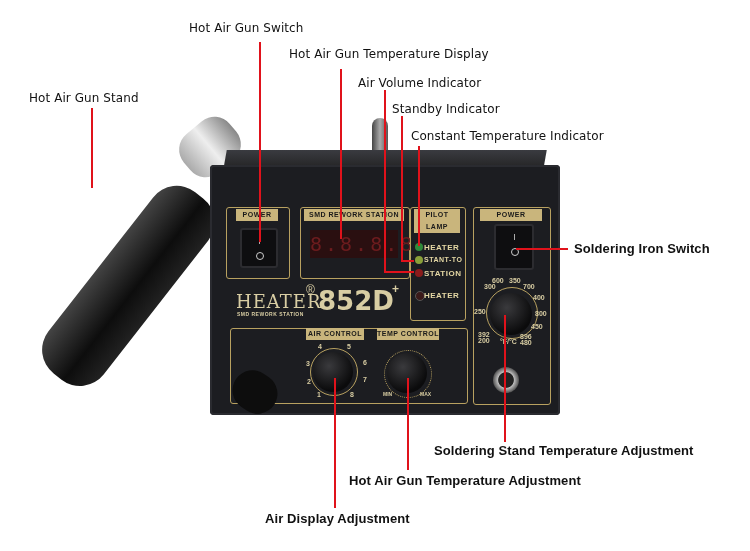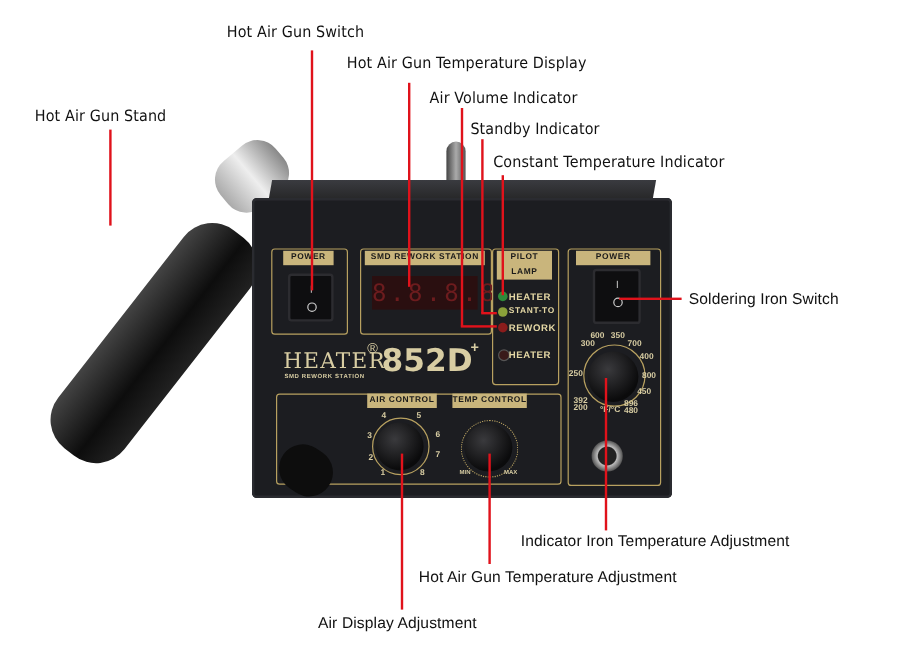--- a/index.html
+++ b/index.html
@@ -1,17 +1,17 @@
 <!DOCTYPE html>
 <html><head>
 <meta charset="utf-8">
 <style>
   html, body { margin:0; padding:0; background:#ffffff; }
   body { width:750px; height:551px; position:relative; overflow:hidden; font-family:"Liberation Sans", sans-serif; }
-  .lbl { position:absolute; font-size:13px; color:#111; white-space:nowrap; font-weight:normal; letter-spacing:0.1px; }
+  .lbl { position:absolute; font-size:13px; color:#111; white-space:nowrap; font-weight:bold; letter-spacing:0.1px; }
   .lbl.top { font-family:"DejaVu Sans", sans-serif; font-weight:normal; font-size:13px; transform:scaleX(0.92); transform-origin:left; }
   .line { position:absolute; background:#e0121b; }
   .device { position:absolute; left:210px; top:165px; width:350px; height:250px; background:#1c1d21; border-radius:4px; box-shadow: inset 0 0 0 2px #2a2b30; }
   .device-top { position:absolute; left:225px; top:150px; width:320px; height:20px; background:linear-gradient(#3a3b40,#222); transform:skewX(-10deg); }
   .handle { position:absolute; left:372px; top:118px; width:16px; height:50px; border-radius:8px; background:linear-gradient(90deg,#444,#aaa,#555); }
   .panel { position:absolute; border:1.5px solid #b8a160; border-radius:3px; }
   .tag { position:absolute; background:#c9b57c; color:#1a1a1a; font-size:7px; font-weight:bold; text-align:center; line-height:12px; letter-spacing:0.5px; }
   .rocker { position:absolute; background:#0e0e10; border:2px solid #2c2c30; border-radius:3px; }
   .rocker .i { position:absolute; left:50%; top:8px; width:1px; height:6px; background:#aaa; }
   .rocker .o { position:absolute; left:50%; top:22px; width:6px; height:6px; margin-left:-3px; border:1px solid #ccc; border-radius:50%; }
@@ -48,21 +48,21 @@
 <div class="tag" style="left:304px;top:209px;width:100px;">SMD REWORK STATION</div>
 <div class="seg">8.8.8.8</div>
 
 <div class="panel" style="left:410px;top:207px;width:54px;height:112px;"></div>
 <div class="tag" style="left:414px;top:209px;width:46px;">PILOT LAMP</div>
 <div class="led" style="left:415px;top:243px;background:#2f8a3a;"></div>
 <div class="ledtxt" style="left:424px;top:243px;">HEATER</div>
 <div class="led" style="left:415px;top:256px;background:#8aa03a;"></div>
 <div class="ledtxt" style="left:424px;top:256px;font-size:7px;">STANT-TO</div>
 <div class="led" style="left:415px;top:269px;background:#8a1c1c;"></div>
-<div class="ledtxt" style="left:424px;top:269px;">REWORK</div>
+<div class="ledtxt" style="left:424px;top:269px;">STATION</div>
 <div class="led" style="left:415px;top:291px;background:#3a1a1a;border:1px solid #555;"></div>
 <div class="ledtxt" style="left:424px;top:291px;">HEATER</div>
 
 <div class="brand" style="left:236px;top:291px;">HEATER</div>
 <div style="position:absolute;left:306px;top:283px;color:#d8cda3;font-size:12px;">®</div>
 <div style="position:absolute;left:237px;top:311px;color:#d8cda3;font-size:5px;font-weight:bold;letter-spacing:0.5px;">SMD REWORK STATION</div>
 <div class="model" style="left:318px;top:286px;">852D</div>
 <div style="position:absolute;left:392px;top:282px;color:#d8cda3;font-size:12px;font-weight:bold;">+</div>
 
 <div class="panel" style="left:473px;top:207px;width:76px;height:196px;"></div>
@@ -120,15 +120,15 @@
 <div class="line" style="left:407px;top:378px;width:2px;height:92px;"></div>
 <div class="line" style="left:334px;top:378px;width:2px;height:130px;"></div>
 
 <div class="lbl top" style="left:189px;top:20px;">Hot Air Gun Switch</div>
 <div class="lbl top" style="left:289px;top:46px;">Hot Air Gun Temperature Display</div>
 <div class="lbl top" style="left:358px;top:75px;">Air Volume Indicator</div>
 <div class="lbl top" style="left:29px;top:90px;">Hot Air Gun Stand</div>
 <div class="lbl top" style="left:392px;top:101px;">Standby Indicator</div>
 <div class="lbl top" style="left:411px;top:128px;">Constant Temperature Indicator</div>
 <div class="lbl" style="left:574px;top:241px;">Soldering Iron Switch</div>
-<div class="lbl" style="left:434px;top:443px;">Indicator Iron Temperature Adjustment</div>
+<div class="lbl" style="left:434px;top:443px;">Soldering Stand Temperature Adjustment</div>
 <div class="lbl" style="left:349px;top:473px;">Hot Air Gun Temperature Adjustment</div>
 <div class="lbl" style="left:265px;top:511px;">Air Display Adjustment</div>
 
 </body></html>

